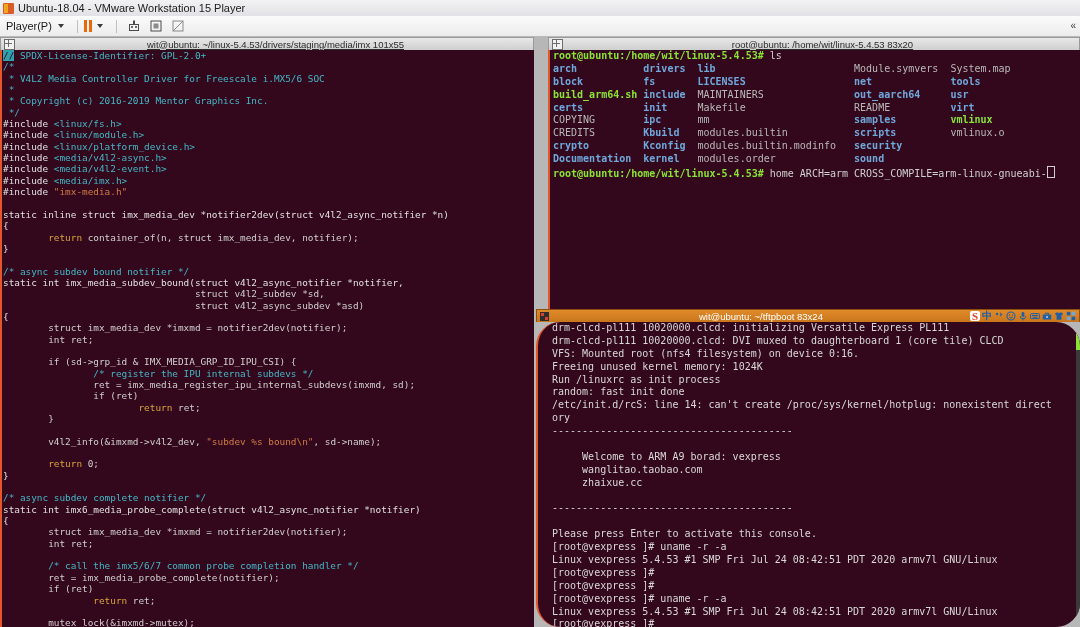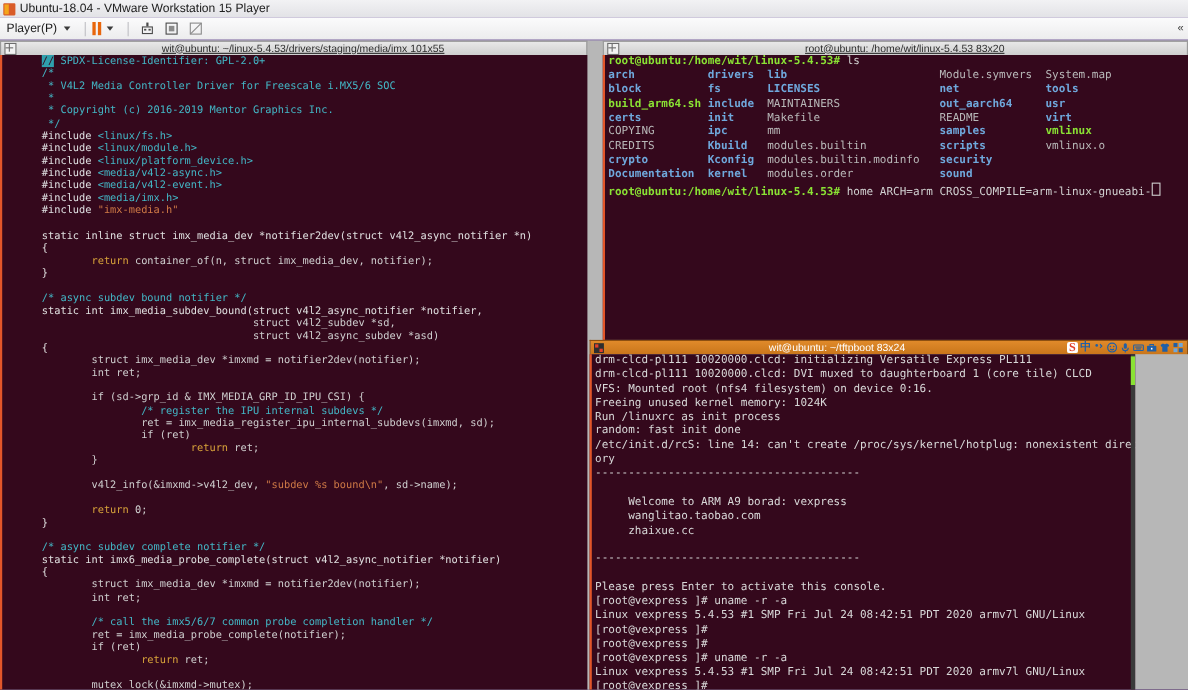--- a/index.html
+++ b/index.html
@@ -1,21 +1,21 @@
 <!DOCTYPE html>
 <html><head>
 <meta charset="utf-8">
 <style>
   html,body{margin:0;padding:0;background:#2b0a18;}
   body{
     width:1080px;height:627px;overflow:hidden;
     font-family:"Liberation Sans",sans-serif;
     -webkit-font-smoothing:none;
   }
-  #app{position:relative;width:1080px;height:627px;background:#4c1d95;}
+  #app{position:relative;width:1080px;height:627px;background:#fdba74;}
 
   
   .vm-titlebar{
     position:absolute;left:0;top:0;width:1080px;height:16px;
     background:linear-gradient(#f2f2f4,#e2e2e6);
     border-bottom:1px solid #c8c8cc;
     display:flex;align-items:center;
   }
   .vm-logo{
     width:11px;height:11px;margin:0 4px 0 3px;flex:none;position:relative;
@@ -88,21 +88,21 @@
     overflow:hidden;position:relative;
   }
   .edge-l{border-left:2px solid #e2562a;}
 
   
   #vim-win{left:0;top:0;width:534px;height:590px;}
   #vim-win .term-body{
     width:534px;height:577px;font-size:9.4px;line-height:11.35px;
     color:#d8d8d8;padding:0 0 0 1px;
   }
-  .vline{white-space:pre;height:11.35px;margin-left:35px;}
+  .vline{white-space:pre;height:11.35px;}
   .c-cmt{color:#43b7c6;}
   .c-pre{color:#dfe0e2;}
   .c-str{color:#cf7a46;}
   .c-kw {color:#e0e0e0;}
   .c-ret{color:#d8a33a;}
   .c-plain{color:#cfcfcf;}
   .cursor-blk{background:#2fa0ad;color:#34081c;}
   .vim-status{
     position:absolute;left:0;bottom:0;width:534px;height:12px;
     font-family:"DejaVu Sans Mono","Liberation Mono",monospace;
@@ -119,22 +119,22 @@
   .c-prompt{color:#8ae234;font-weight:bold;}
   .c-dir{color:#6fa8dc;font-weight:bold;}
   .c-file{color:#b8b8b8;}
   .c-exec{color:#8ae234;font-weight:bold;}
   .c-cmdtxt{color:#d0d0d0;}
   .emptycur{display:inline-block;width:6px;height:10px;border:1px solid #cfcfcf;vertical-align:-1px;}
 
   
   #boot-win{left:536px;top:272px;width:544px;height:318px;}
   #boot-win .term-body{
-    width:496px;height:305px;font-size:10px;line-height:12.9px;
-    color:#d8d8d8;padding-left:3px;
+    width:544px;height:305px;font-size:10px;line-height:12.9px;
+    color:#d8d8d8;padding-left:14px;border-radius:24px;
   }
   .ime-tray{
     display:flex;align-items:center;gap:2px;padding-right:3px;
   }
   .ime-s{
     font-family:"Liberation Serif",serif;font-weight:bold;font-size:11px;color:#e2402a;
     background:#fff;border-radius:2px;line-height:10px;padding:0 2px;
   }
   .ime-cn{color:#1e5fa8;font-size:10px;font-weight:bold;line-height:10px;}
   .ime-ico{width:10px;height:10px;flex:none;}

